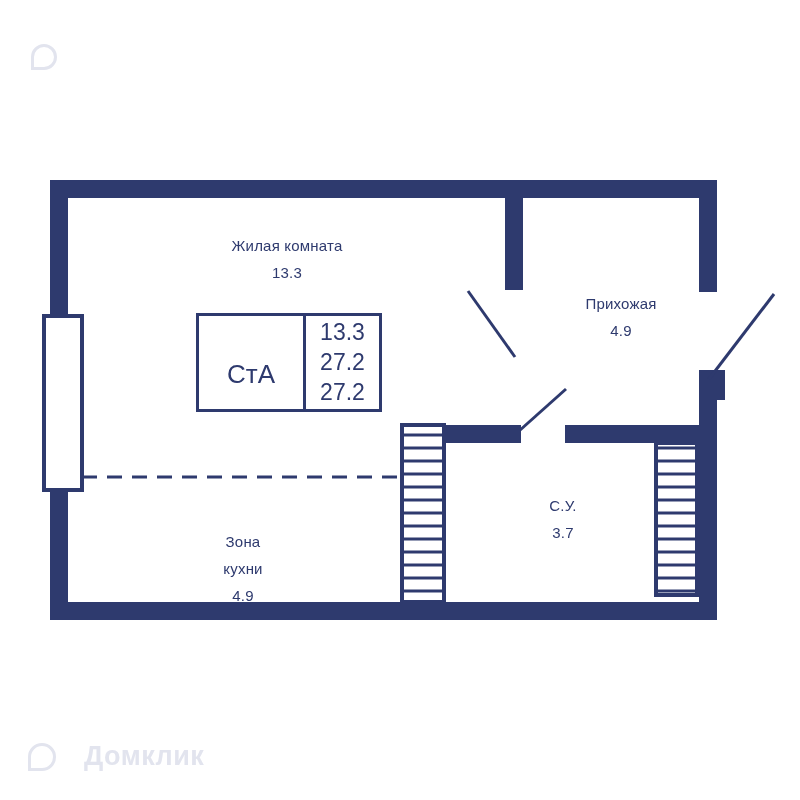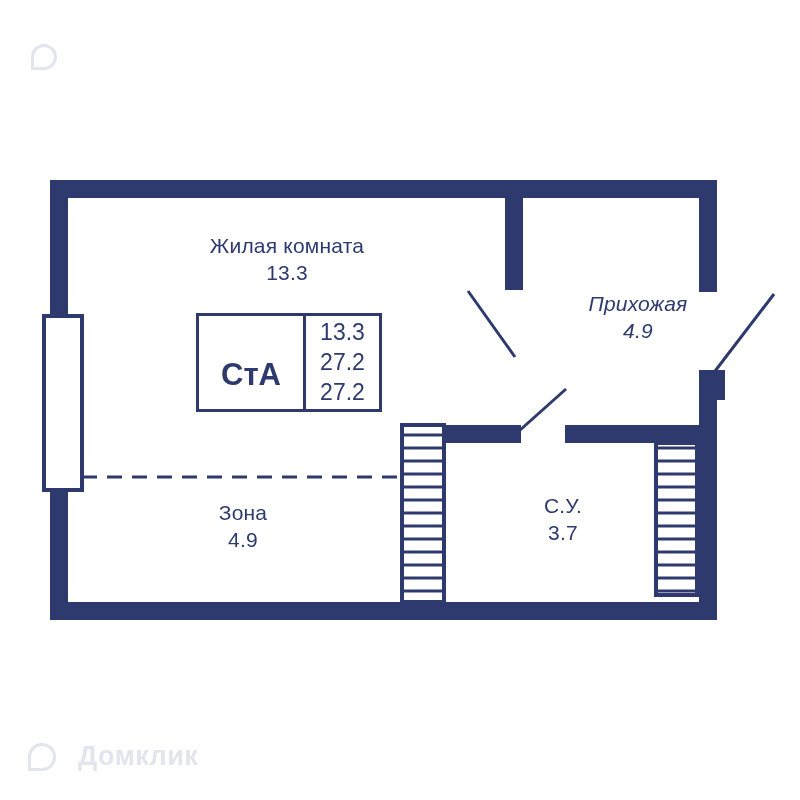--- a/index.html
+++ b/index.html
@@ -19,56 +19,56 @@
   .wall rect { fill: var(--color-wall, #2e3a6e); }
   .winrect   { fill: #ffffff; stroke: var(--color-wall, #2e3a6e); stroke-width: 4; }
   .shaft     { fill: url(#rungs); stroke: var(--color-wall, #2e3a6e); stroke-width: 4; }
   .rung      { stroke: var(--color-wall, #2e3a6e); stroke-width: 3; }
   .thin line { stroke: var(--color-wall, #2e3a6e); stroke-width: 3; fill: none; }
   .dashed    { stroke: var(--color-wall, #2e3a6e); stroke-width: 3; stroke-dasharray: 15 10; }
 
   .label {
     position: absolute;
     color: var(--color-wall, #2e3a6e);
-    font-size: 21px;
+    font-size: 15px;
     line-height: 27px;
     font-weight: 500;
     text-align: center;
     letter-spacing: 0.2px;
   }
 
   .stamp {
     position: absolute;
     left: 196px; top: 313px;
     width: 186px; height: 99px;
     box-sizing: border-box;
     border: 3px solid var(--color-wall, #2e3a6e);
     background: #ffffff;
     display: flex;
     color: var(--color-wall, #2e3a6e);
   }
   .stamp-left {
     flex: 1 1 auto;
     display: flex; align-items: center; justify-content: center;
-    font-size: 31px; font-weight: 700; margin-top: 24px;
+    font-size: 26px; font-weight: 400; margin-top: 24px;
   }
   .stamp-right {
     width: 76px;
     box-sizing: border-box;
     border-left: 3px solid var(--color-wall, #2e3a6e);
     display: flex; flex-direction: column; justify-content: space-around;
     text-align: center;
     font-size: 23px; font-weight: 500;
     padding: 2px 0;
   }
 
   .wm {
     position: absolute;
     left: 28px; top: 741px;
-    display: flex; align-items: center; gap: 22px;
+    display: flex; align-items: center; gap: 28px;
     color: var(--color-watermark, #e2e4ee);
   }
   .wm-logo {
     width: 28px; height: 28px;
     border: 3.5px solid var(--color-watermark, #e2e4ee);
     border-radius: 50% 50% 50% 0;
     box-sizing: border-box;
   }
   .wm-text {
     font-size: 27px;
@@ -124,32 +124,33 @@
     </g>
 
     <line class="dashed" x1="82" y1="477" x2="402" y2="477"></line>
   </svg>
 
   <div class="label" style="left:157px; top:232px; width:260px;">
     <div>Жилая комната</div>
     <div>13.3</div>
   </div>
 
-  <div class="label" style="left:563px; top:290px; width:150px;font-style:italic;">
+  <div class="label" style="left:546px; top:290px; width:150px;">
     <div>Прихожая</div>
     <div>4.9</div>
   </div>
 
   <div class="label" style="left:503px; top:492px; width:120px;">
     <div>С.У.</div>
     <div>3.7</div>
   </div>
 
-  <div class="label" style="left:183px; top:499px; width:120px;">
+  <div class="label" style="left:183px; top:528px; width:120px;">
     <div>Зона</div>
+    <div>кухни</div>
     <div>4.9</div>
   </div>
 
   <div class="stamp">
     <div class="stamp-left">СтА</div>
     <div class="stamp-right">
       <div>13.3</div>
       <div>27.2</div>
       <div>27.2</div>
     </div>

